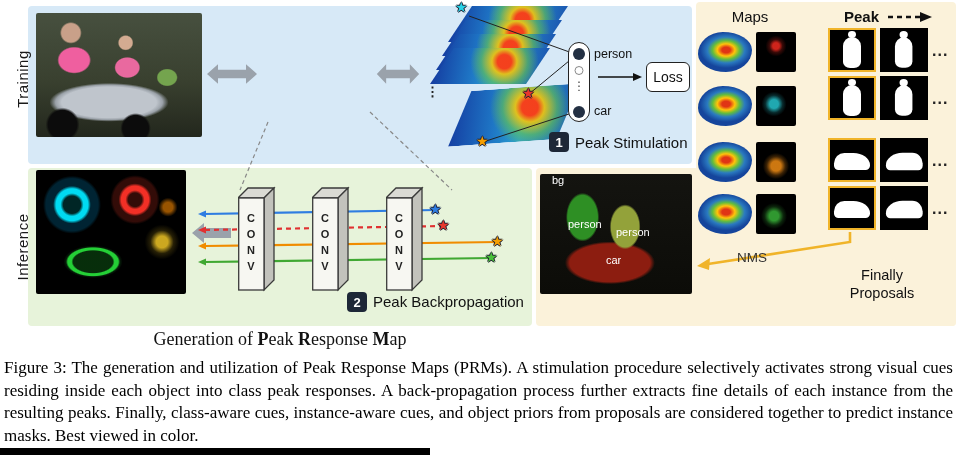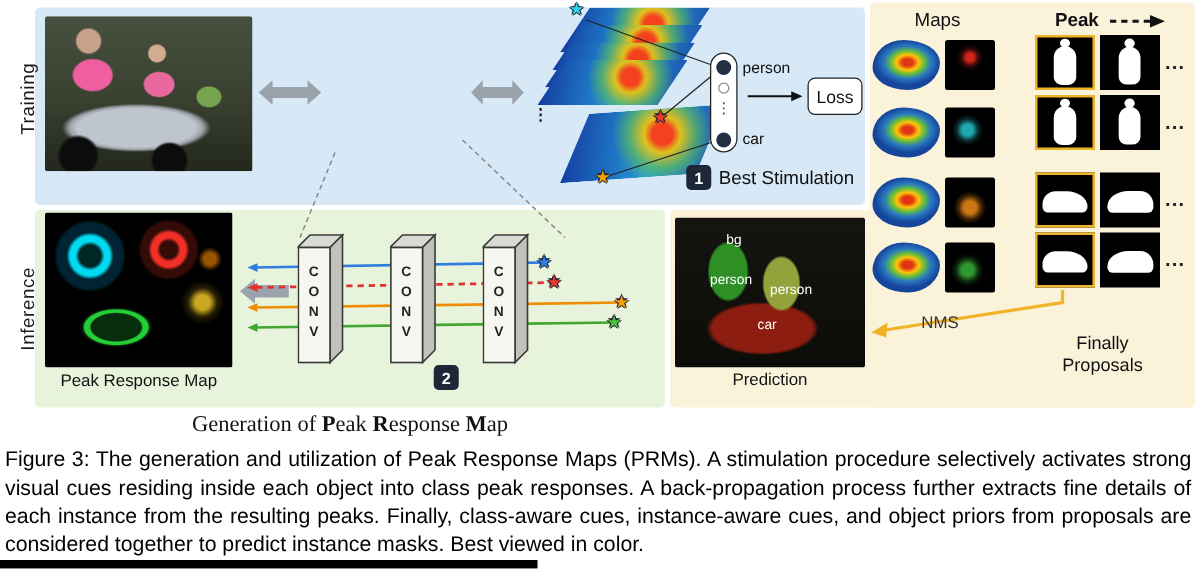--- a/index.html
+++ b/index.html
@@ -61,21 +61,21 @@
   .ellip { position:absolute; font-size:16px; font-weight:700; color:#222; letter-spacing:1px; }
   .pred { background:
       radial-gradient(ellipse 14% 26% at 28% 36%, #2e8f24 0 70%, transparent 78%),
       radial-gradient(ellipse 13% 24% at 56% 44%, #93a23a 0 70%, transparent 78%),
       radial-gradient(ellipse 40% 24% at 46% 74%, #8c1d10 0 66%, transparent 74%),
       linear-gradient(#141410, #0c0c08); border-radius:2px; }
   .pred-lab { position:absolute; color:#fff; font-size:11px; }
   .serif { font-family:"Liberation Serif", serif; }
   .sub-caption { text-align:center; color:#111; }
   .caption-text { position:absolute; left:4px; top:357px; width:949px;
-      font-family:Liberation Sans, sans-serif; font-size:17px; line-height:1.33;
+      font-family:Liberation Serif, serif; font-size:17px; line-height:1.33;
       text-align:justify; color:#000; }
 </style>
 </head>
 <body>
 
 <div class="fig">
 
   <div class="abs region" style="left:28px;top:6px;width:664px;height:158px;background:#d7e9f7;"></div>
   <div class="abs region" style="left:28px;top:168px;width:504px;height:158px;background:#e7f3da;"></div>
   <div class="abs region" style="left:536px;top:168px;width:420px;height:158px;background:#fbf2da;"></div>
@@ -126,24 +126,23 @@
   <div class="abs" style="left:594px;top:47px;font-size:12.5px;">person</div>
   <div class="abs" style="left:594px;top:104px;font-size:12.5px;">car</div>
 
   <svg class="abs" style="left:598px;top:70px;" width="46" height="14" viewBox="0 0 46 14">
     <line x1="0" y1="7" x2="36" y2="7" stroke="#111" stroke-width="1.6"></line>
     <polygon points="44,7 35,3 35,11" fill="#111"></polygon>
   </svg>
   <div class="abs" style="left:646px;top:62px;width:44px;height:30px;background:#fff;border:1.6px solid #222;border-radius:6px;display:flex;align-items:center;justify-content:center;font-size:14px;">Loss</div>
 
   <div class="abs badge" style="left:549px;top:132px;">1</div>
-  <div class="abs step-label" style="left:575px;top:134px;">Best Stimulation</div>
+  <div class="abs step-label" style="left:575px;top:134px;">Peak Stimulation</div>
 
   <div class="abs prm" style="left:36px;top:170px;width:150px;height:124px;"></div>
-  <div class="abs small-label" style="left:18px;top:297px;width:186px;font-size:13.5px;">Peak Response Map</div>
 
   <div class="abs" style="left:190px;top:221px;width:42px;height:24px;">
     <svg width="42" height="24" viewBox="0 0 42 24">
         <path d="M14 2 L2 12 L14 22 L14 17 L41 17 L41 7 L14 7 Z" fill="#9aa2ab"></path>
       </svg>
   </div>
 
   <svg class="abs" style="left:228px;top:106px;" width="240" height="86" viewBox="0 0 240 86">
     <line x1="40" y1="16" x2="12" y2="84" stroke="#888" stroke-width="1.2" stroke-dasharray="4,3"></line>
     <line x1="142" y1="6" x2="224" y2="84" stroke="#888" stroke-width="1.2" stroke-dasharray="4,3"></line>
@@ -184,20 +183,21 @@
       </svg>
     <div class="conv-text">CONV</div>
   </div>
 
   <span class="star st-blue" style="left:429px;top:202px;">★</span>
   <span class="star st-red" style="left:437px;top:218px;">★</span>
   <span class="star st-orange" style="left:491px;top:234px;">★</span>
   <span class="star st-green" style="left:485px;top:250px;">★</span>
 
   <div class="abs badge" style="left:347px;top:292px;">2</div>
+  <div class="abs step-label" style="left:373px;top:293px;">Peak Backpropagation</div>
 
   <div class="abs sub-caption serif" style="left:28px;top:329px;width:504px;font-size:18px;">
     <span>Generation of </span><b>P</b><span>eak </span><b>R</b><span>esponse </span><b>M</b><span>ap</span>
   </div>
 
   <div class="abs" style="left:700px;top:8px;width:100px;text-align:center;font-size:15px;">Maps</div>
   <div class="abs" style="left:844px;top:8px;font-size:15px;font-weight:700;">Peak</div>
   <svg class="abs" style="left:888px;top:11px;" width="46" height="12" viewBox="0 0 46 12">
     <line x1="0" y1="6" x2="32" y2="6" stroke="#111" stroke-width="2.4" stroke-dasharray="5,4"></line>
     <polygon points="44,6 32,1 32,11" fill="#111"></polygon>
@@ -257,25 +257,24 @@
     <polygon points="5,34 18,26 17,38" fill="#f0b429"></polygon>
   </svg>
   <div class="abs" style="left:737px;top:250px;font-size:13.5px;color:#333;">NMS</div>
 
   <div class="abs" style="left:826px;top:266px;width:112px;text-align:center;font-size:14.5px;line-height:1.25;">
     <div>Finally</div>
     <div>Proposals</div>
   </div>
 
   <div class="abs pred" style="left:540px;top:174px;width:152px;height:120px;">
-    <div class="pred-lab" style="left:12px;top:12px;margin-left:29px;">bg</div>
+    <div class="pred-lab" style="left:12px;top:0;">bg</div>
     <div class="pred-lab" style="left:28px;top:44px;">person</div>
     <div class="pred-lab" style="left:76px;top:52px;">person</div>
     <div class="pred-lab" style="left:66px;top:80px;">car</div>
   </div>
-  <div class="abs small-label" style="left:540px;top:296px;width:152px;font-size:13.5px;">Prediction</div>
 
 
   <p class="caption-text">Figure 3: The generation and utilization of Peak Response Maps (PRMs). A stimulation procedure selectively activates strong visual cues residing inside each object into class peak responses. A back-propagation process further extracts fine details of each instance from the resulting peaks. Finally, class-aware cues, instance-aware cues, and object priors from proposals are considered together to predict instance masks. Best viewed in color.</p>
 
   <div class="abs" style="left:0;top:448px;width:430px;height:7px;background:#000;"></div>
 
 </div>
 
 </body></html>

